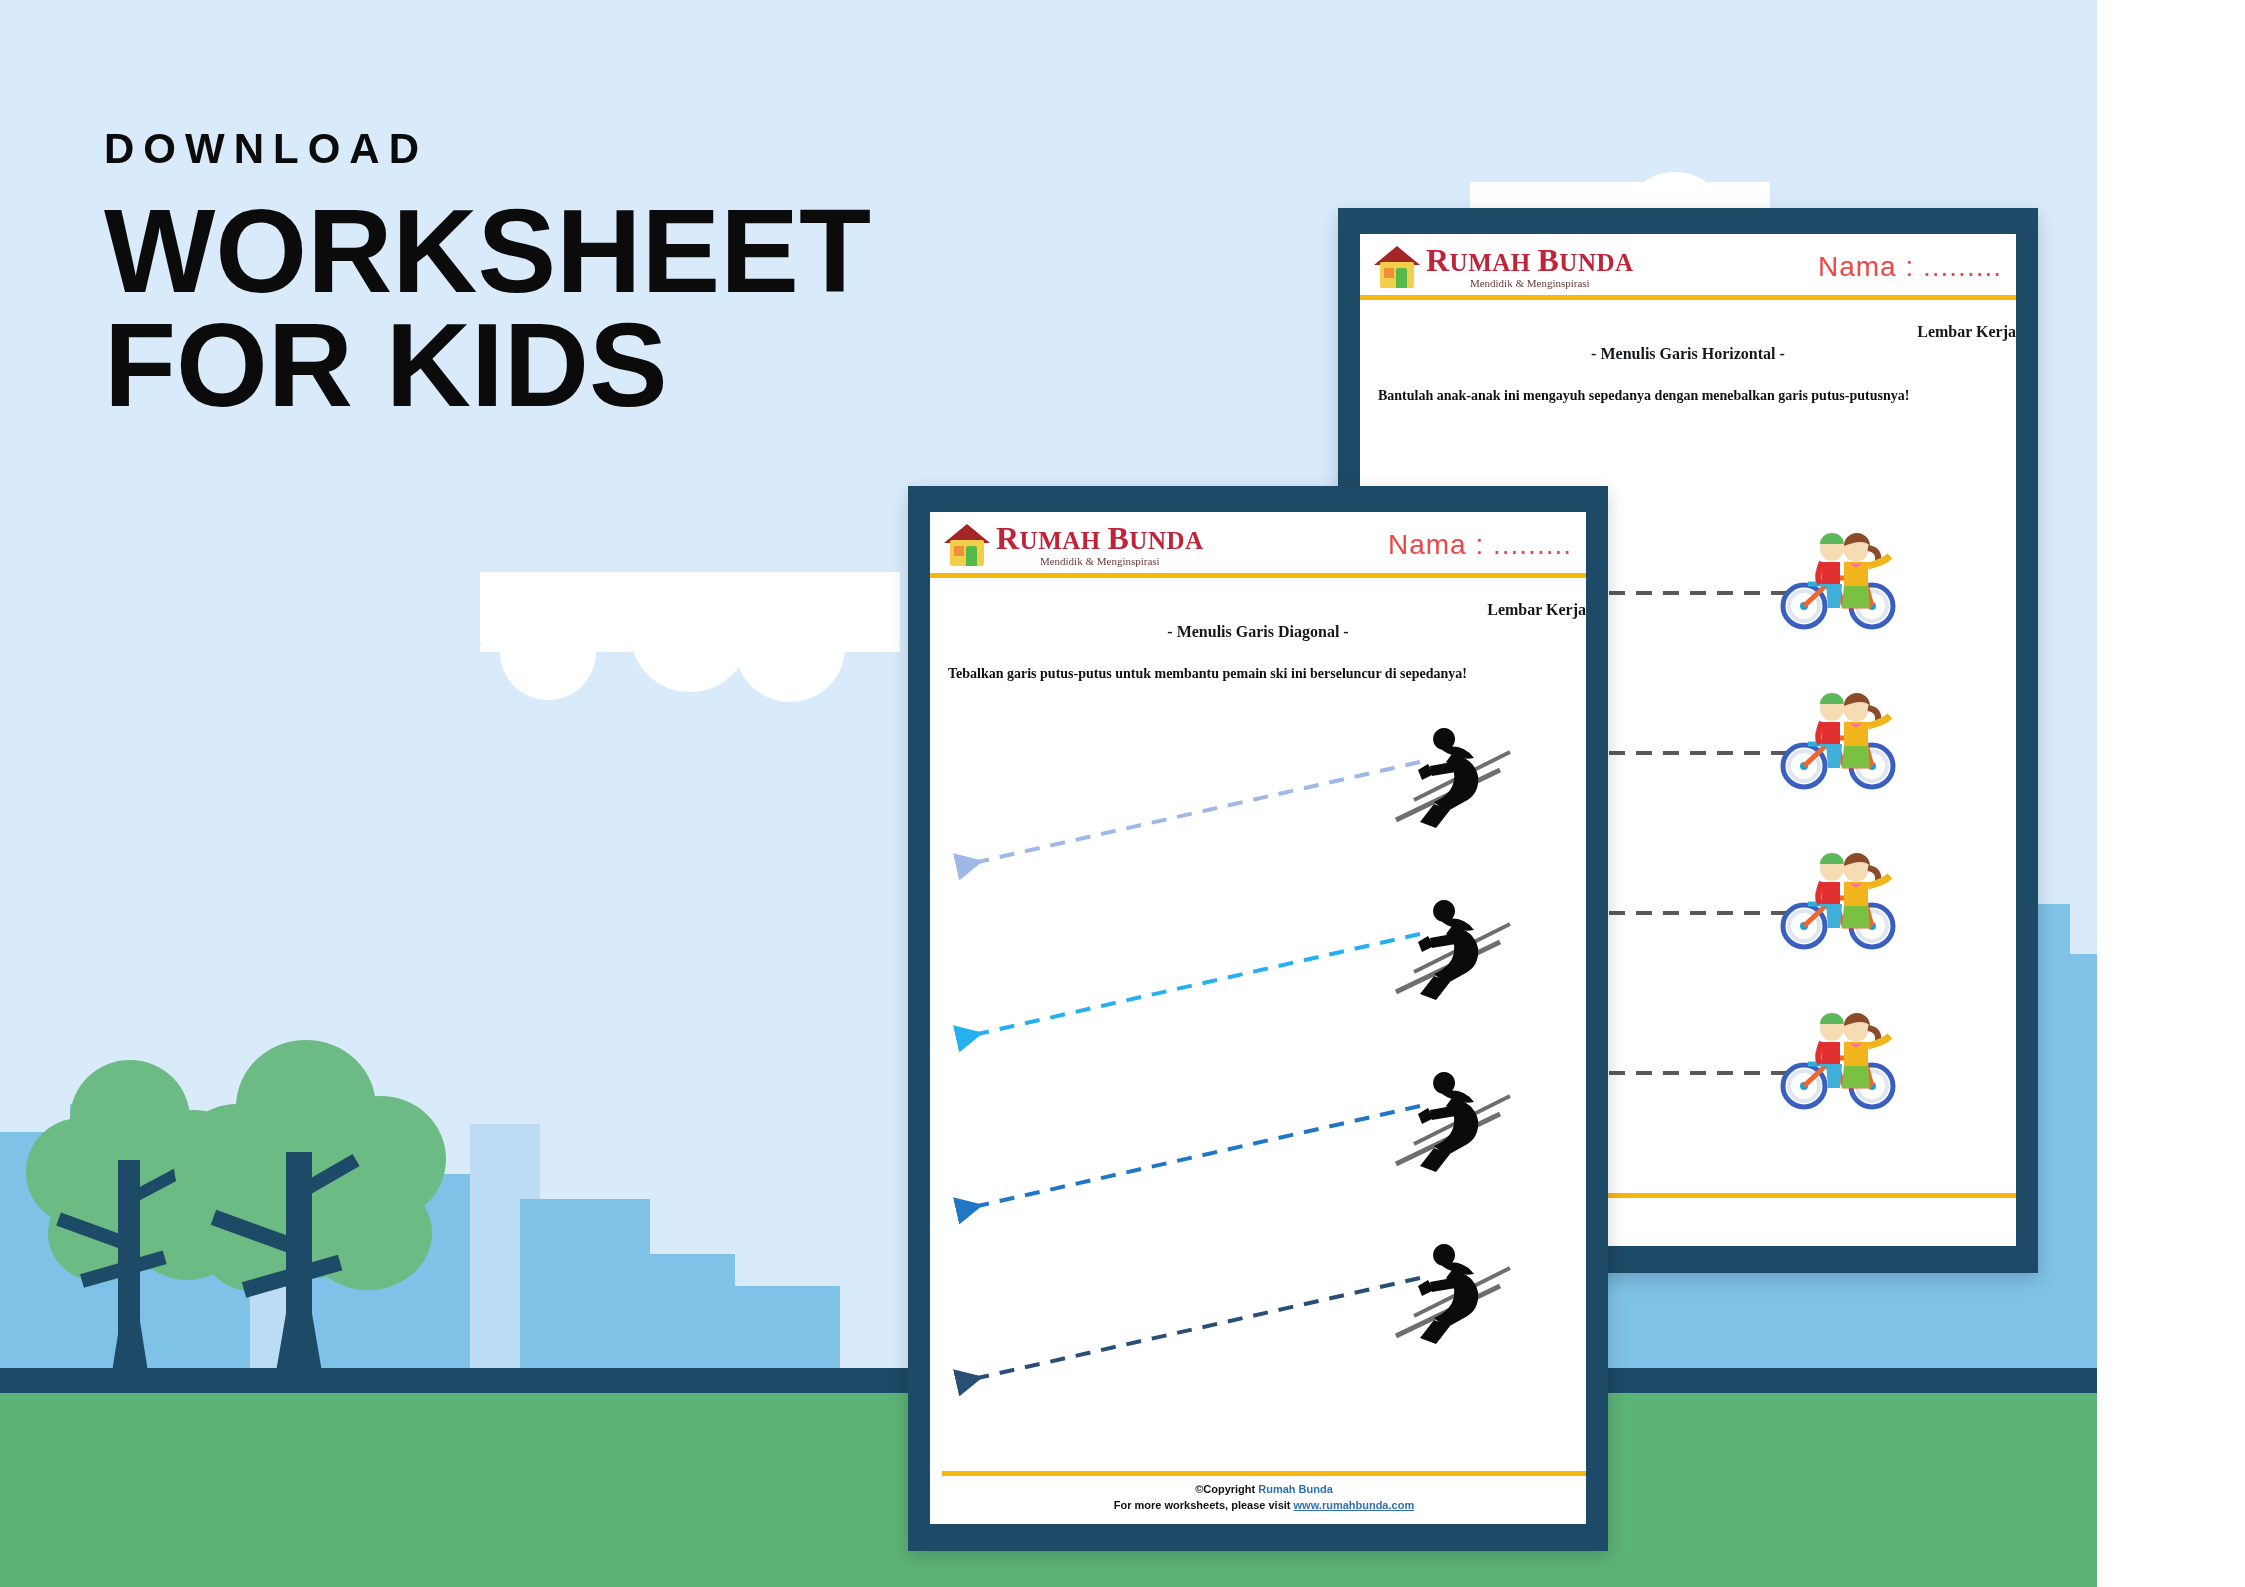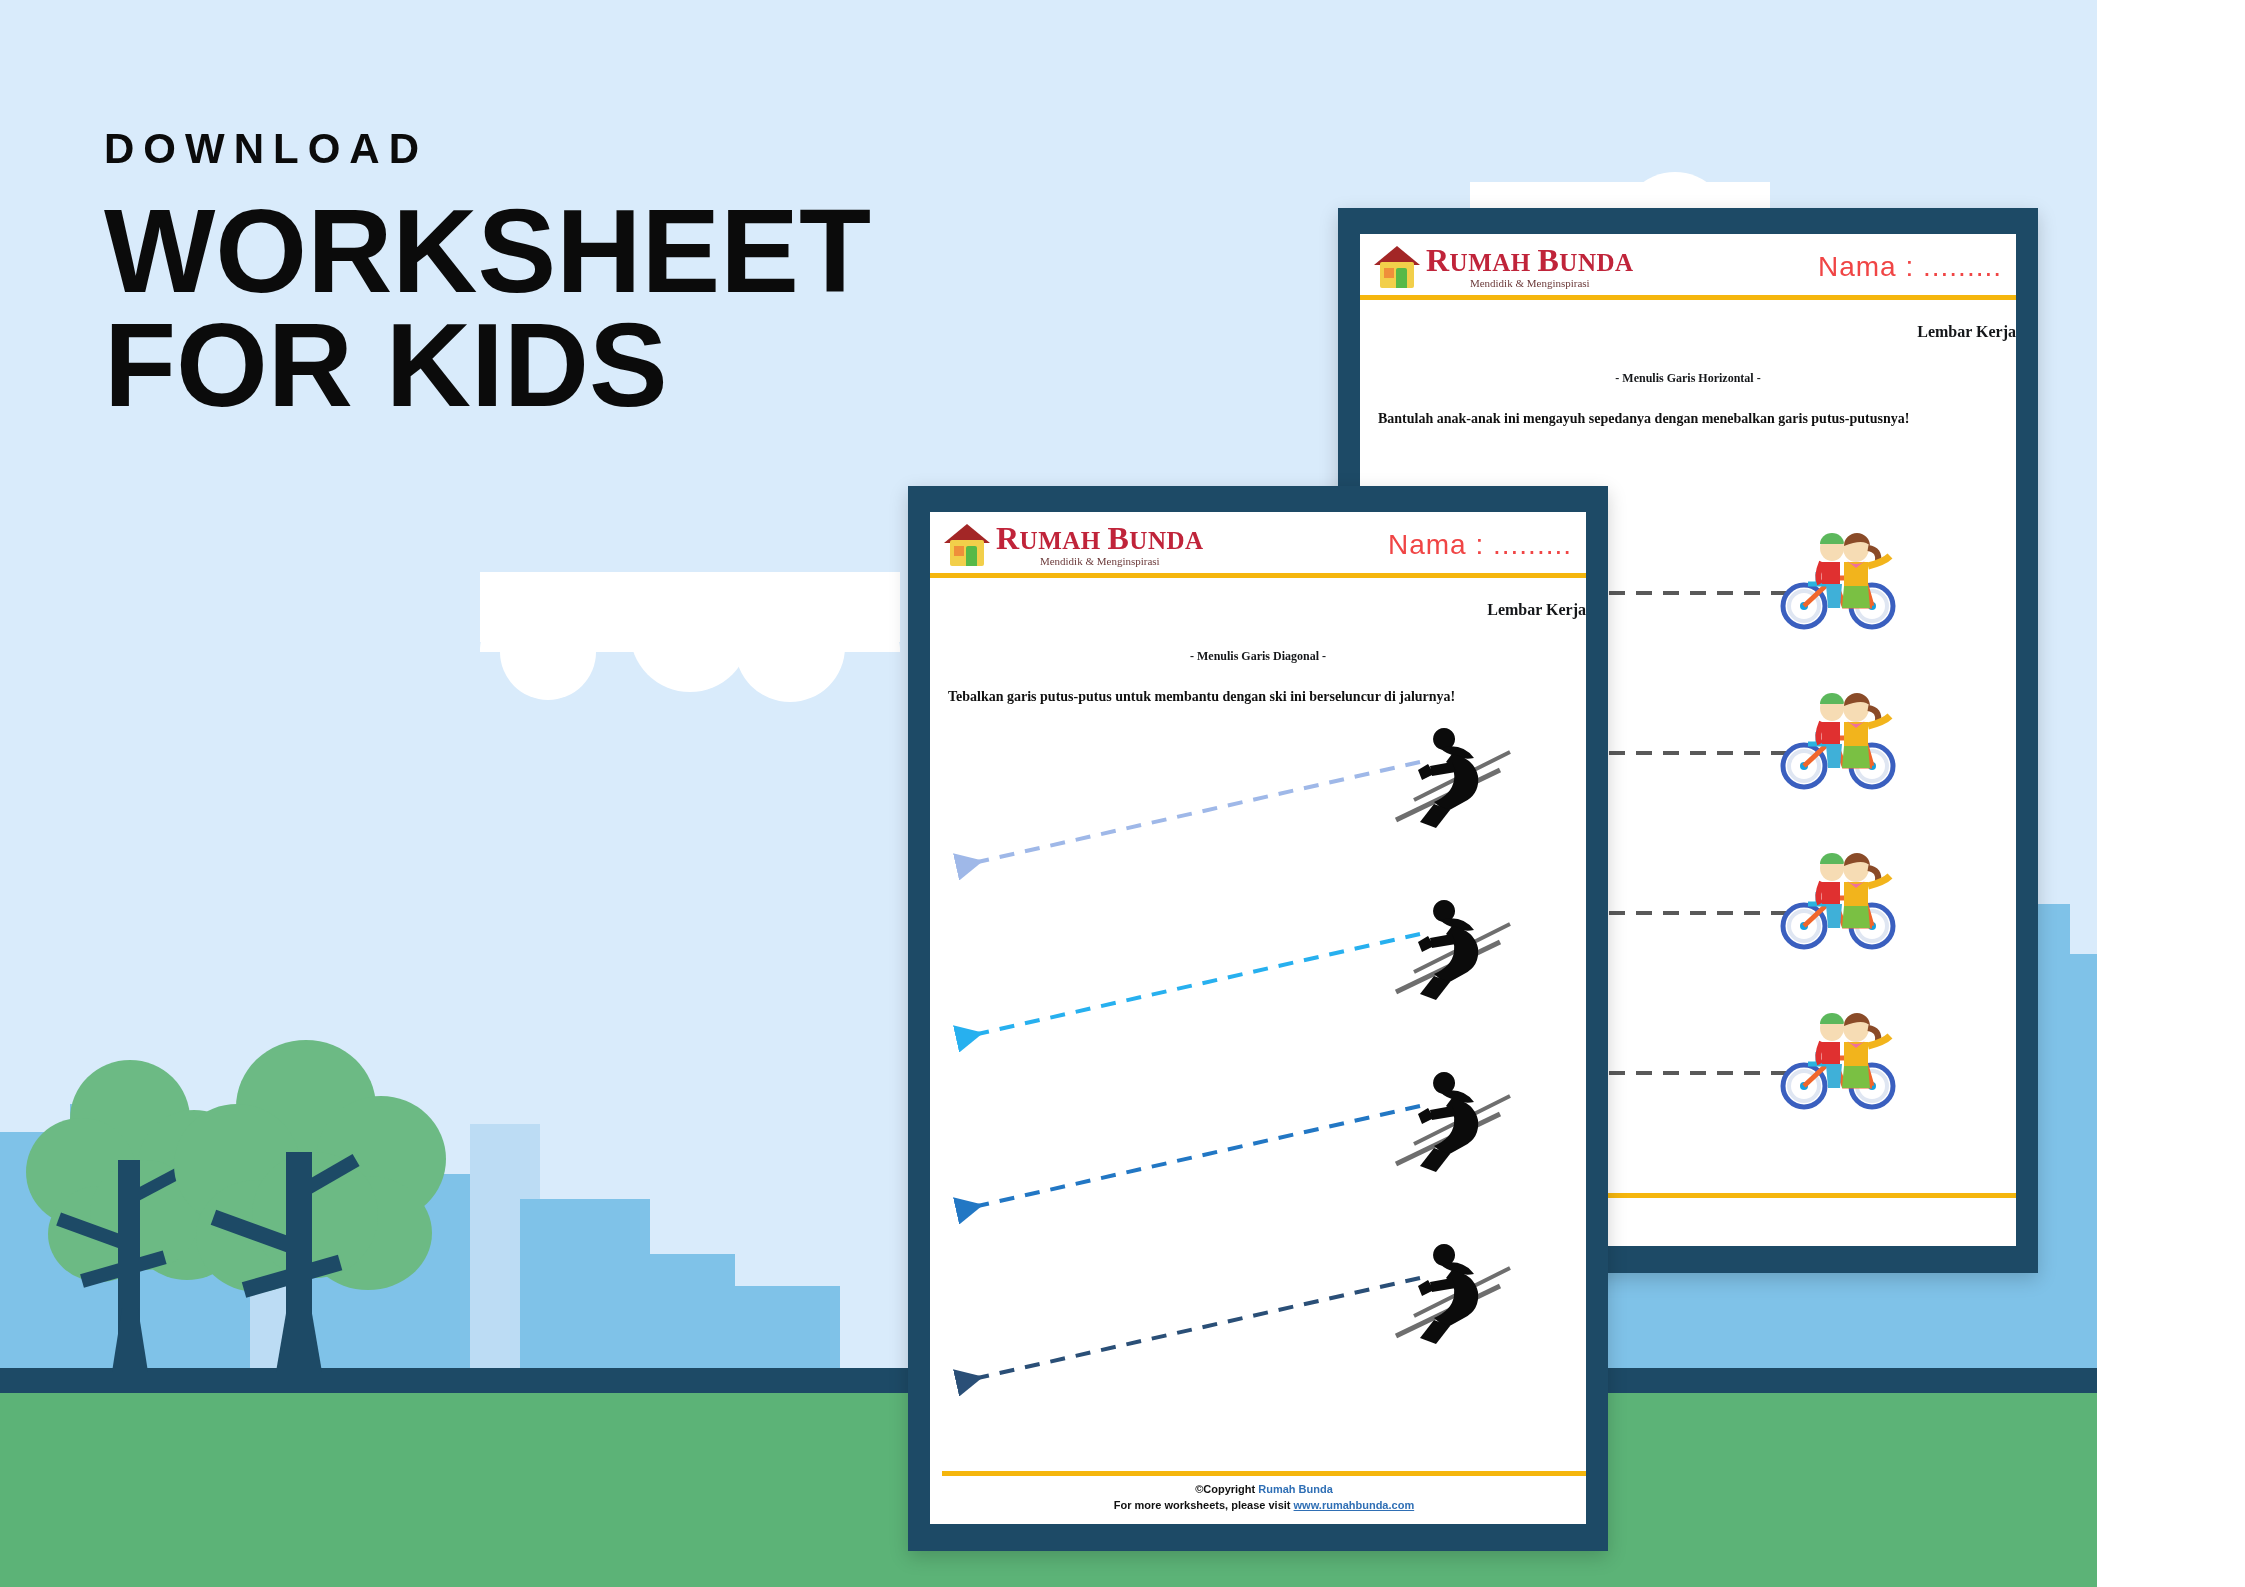--- a/index.html
+++ b/index.html
@@ -62,21 +62,21 @@
     font-size:25px;line-height:1;letter-spacing:.5px;white-space:nowrap;}
   .brandname .cap{font-size:32px;}
   .tagline{font-family:"Liberation Serif", serif;color:#6b3a3a;
     font-size:11px;text-align:center;margin-top:1px;white-space:nowrap;}
   .nama{margin-left:auto;color:#f04545;font-size:28px;white-space:nowrap;letter-spacing:1px;text-align:center;}
   .gold-rule{height:5px;background:#f5b60d;margin:2px 0 0 0;}
 
   .ws-title{font-family:"Liberation Serif", serif;font-weight:bold;text-align:right;
     color:#15171a;font-size:16px;margin-top:23px;}
   .ws-sub{font-family:"Liberation Serif", serif;font-weight:bold;text-align:center;
-    color:#15171a;font-size:12px;margin-top:30px;}
+    color:#15171a;font-size:16px;margin-top:4px;}
   .ws-instr{font-family:"Liberation Serif", serif;font-weight:bold;color:#111;
     font-size:14px;line-height:1.5;margin:22px 18px 0 18px;}
 
   .ws-footer{position:absolute;left:12px;right:0;bottom:0;}
   .ws-foot-rule{height:5px;background:#f5b60d;}
   .foot-text{font-size:11px;font-weight:bold;color:#111;line-height:1.45;padding:6px 12px 10px 12px;}
   .foot-text .brand{color:#2f6fb5;}
   .foot-text .link{color:#2f6fb5;text-decoration:underline;}
   .foot-center{text-align:center;}
 
@@ -348,21 +348,21 @@
             </div>
             <div class="tagline">Mendidik &amp; Menginspirasi</div>
           </div>
         </div>
         <div class="nama">Nama :  .........</div>
       </div>
       <div class="gold-rule"></div>
 
       <div class="ws-title">Lembar Kerja</div>
       <div class="ws-sub">-  Menulis Garis Diagonal  -</div>
-      <div class="ws-instr">Tebalkan garis putus-putus untuk membantu dengan ski ini berseluncur di jalurnya!</div>
+      <div class="ws-instr">Tebalkan garis putus-putus untuk membantu pemain ski ini berseluncur di sepedanya!</div>
 
       <div style="position:absolute;left:0;top:222px;width:656px;height:690px;">
 
         <div class="row" style="position:absolute;left:0;top:0;width:656px;height:172px;">
           <svg width="600" height="130" style="position:absolute;left:22px;top:22px;">
             <defs>
                 <marker id="ar1" markerWidth="7" markerHeight="7" refX="6" refY="3.5" orient="auto">
               <path d="M7,0 L7,7 L0,3.5 z" fill="#9fb8e8"></path>
                 </marker>
               </defs>

